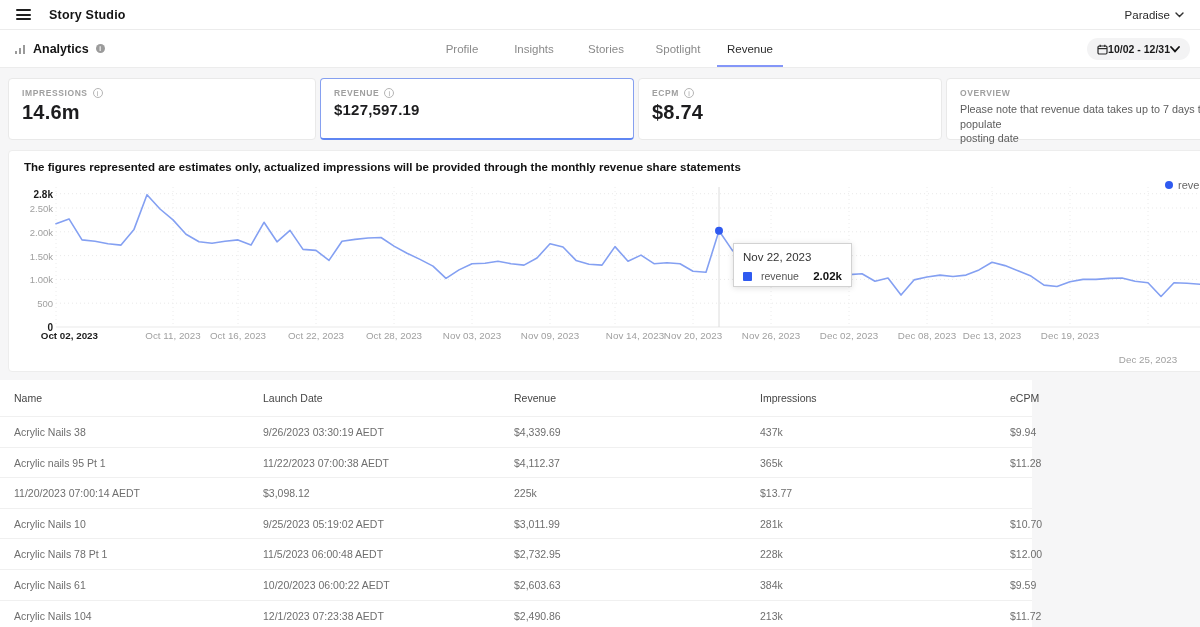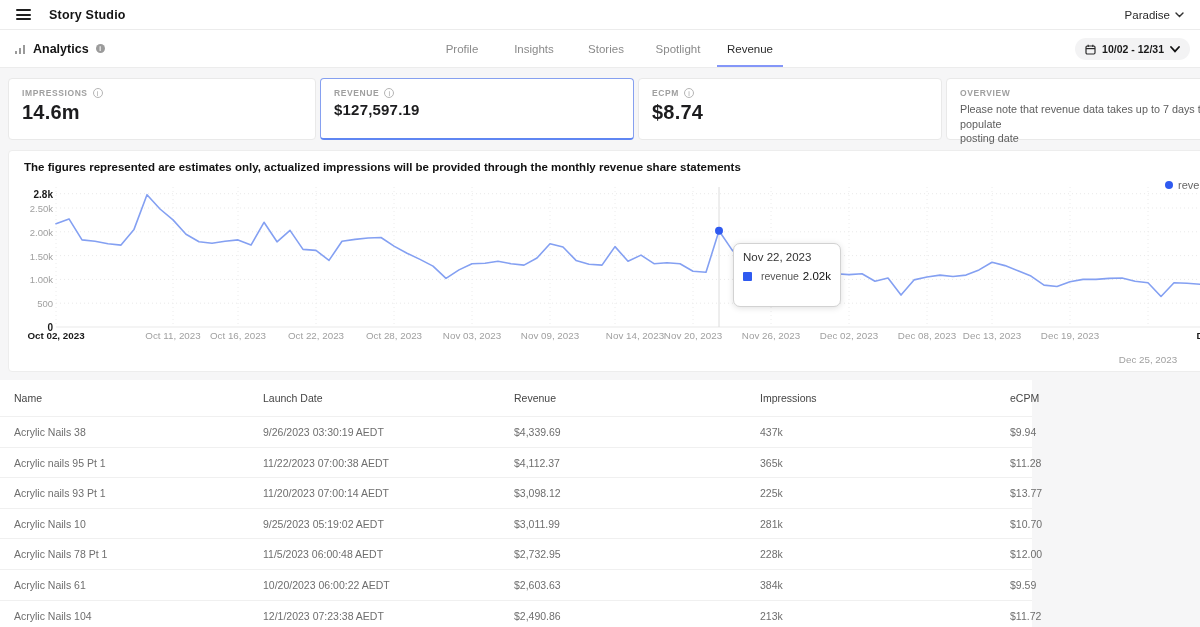--- a/index.html
+++ b/index.html
@@ -20,21 +20,21 @@
   .nav-left { position:absolute; left:14px; top:0; height:100%; display:flex; align-items:center; gap:7px;justify-content:flex-end; }
   .page-title { font-size:12.5px; font-weight:700; color:#141414; }
   .info-badge { width:9px; height:9px; border-radius:50%; background:#9b9b9b; color:#fff; font-size:6.5px;
                 display:flex; align-items:center; justify-content:center; font-weight:700; }
   .tabs { position:absolute; left:426px; top:0; height:100%; display:flex; }
   .tab { position:relative; width:72px; height:100%; display:flex; align-items:center; justify-content:center;
          font-size:11.5px; color:#8a8a8a; cursor:pointer; }
   .tab.active { color:#2b2b2b; }
   .tab.active::after { content:''; position:absolute; left:3px; right:3px; bottom:0; height:2px; background:#8496f8; }
   .date-pill { position:absolute; right:10px; top:8px; height:22px; background:#f3f3f4; border-radius:12px;
-               display:flex; align-items:center; gap:6px; padding:0 10px; font-size:10.5px; font-weight:700;
+               display:flex; align-items:center; gap:0; padding:0 10px; font-size:10.5px; font-weight:700;
                color:#1a1a1a; cursor:pointer; }
 
   
   .stat-card { position:absolute; top:78px; height:62px; background:#fff; border:1px solid #e9e9e9;
                border-radius:4px; padding:9px 13px 8px; cursor:pointer; }
   .stat-card.selected { border:1px solid #86a0f0; border-bottom:2px solid #5f86f2; }
   .stat-label-row { display:flex; align-items:center; gap:5px; }
   .stat-label { font-size:8.5px; font-weight:700; letter-spacing:.6px; color:#9f9f9f; }
   .i-icon { width:10px; height:10px; border:1px solid #b5b5b5; border-radius:50%; color:#9f9f9f;
             font-size:7px; display:flex; align-items:center; justify-content:center; font-style:normal; }
@@ -46,29 +46,29 @@
   .chart-card { position:absolute; top:150px; left:8px; width:1246px; height:222px; background:#fff;
                 border:1px solid #ededed; border-radius:4px; }
   .disclaimer { position:absolute; left:15px; top:10px; font-size:11.5px; font-weight:700; color:#121212; }
   .legend { position:absolute; left:1156px; top:28px; display:flex; align-items:center; gap:5px; cursor:pointer; }
   .legend-dot { width:8px; height:8px; border-radius:50%; }
   .legend-label { font-size:11px; color:#666; white-space:nowrap; }
   #chart-svg { position:absolute; left:0; top:36px; }
   .ylab { position:absolute; left:0; width:44px; text-align:right; font-size:9.5px; color:#a0a0a0; }
   .ylab.bold { color:#1a1a1a; font-weight:700; font-size:10px; }
   .xlab { position:absolute; width:84px; text-align:center; font-size:9.8px; color:#a0a0a0; white-space:nowrap; }
-  .xlab.bold { color:#1a1a1a; font-weight:700; }
-
-  .tooltip { position:absolute; left:724px; top:92px; width:108px; background:#fff; border:1px solid #d2d2d2;
-             border-radius:7px; box-shadow:0 1px 6px rgba(0,0,0,.13); padding:7px 9px 24px; z-index:3; }
+  .xlab.bold { color:#1a1a1a; font-weight:700;text-align:right; }
+
+  .tooltip { position:absolute; left:724px; top:92px; width:119px; background:#fff; border:1px solid #d2d2d2;
+             border-radius:0; box-shadow:0 1px 6px rgba(0,0,0,.13); padding:7px 9px 4px; z-index:3; }
   .tooltip-date { font-size:11.5px; font-weight:500; color:#333; margin-bottom:7px; }
   .tooltip-row { display:flex; align-items:center; }
   .tooltip-swatch { width:9px; height:9px; border-radius:1px; }
   .tooltip-series { font-size:10.5px; color:#555; margin-left:9px; }
-  .tooltip-value { margin-left:auto; font-size:11.5px; font-weight:400; color:#111; }
+  .tooltip-value { margin-left:auto; font-size:11.5px; font-weight:700; color:#111; }
 
   
   .table-section { position:absolute; top:380px; left:0; width:1032px; height:247px; background:#fff; }
   .thead, .trow { display:grid; grid-template-columns:249px 251px 246px 250px 1fr; padding-left:14px; }
   .thead { padding-top:12px; padding-bottom:12px; font-size:10.5px; color:#454545; border-bottom:1px solid #f0f0f0; }
   .trow { height:30.6px; line-height:30.6px; font-size:10.5px; color:#6e6e6e; border-bottom:1px solid #f0f0f0; }
 
   svg.icon { display:block; }
 </style>
 </head>
@@ -239,21 +239,20 @@
         <div>$9.94</div>
       </div>
       <div class="trow">
         <div>Acrylic nails 95 Pt 1</div>
         <div>11/22/2023 07:00:38 AEDT</div>
         <div>$4,112.37</div>
         <div>365k</div>
         <div>$11.28</div>
       </div>
       <div class="trow">
-        <div>Acrylic nails 93 Pt 1</div>
         <div>11/20/2023 07:00:14 AEDT</div>
         <div>$3,098.12</div>
         <div>225k</div>
         <div>$13.77</div>
       </div>
       <div class="trow">
         <div>Acrylic Nails 10</div>
         <div>9/25/2023 05:19:02 AEDT</div>
         <div>$3,011.99</div>
         <div>281k</div>

